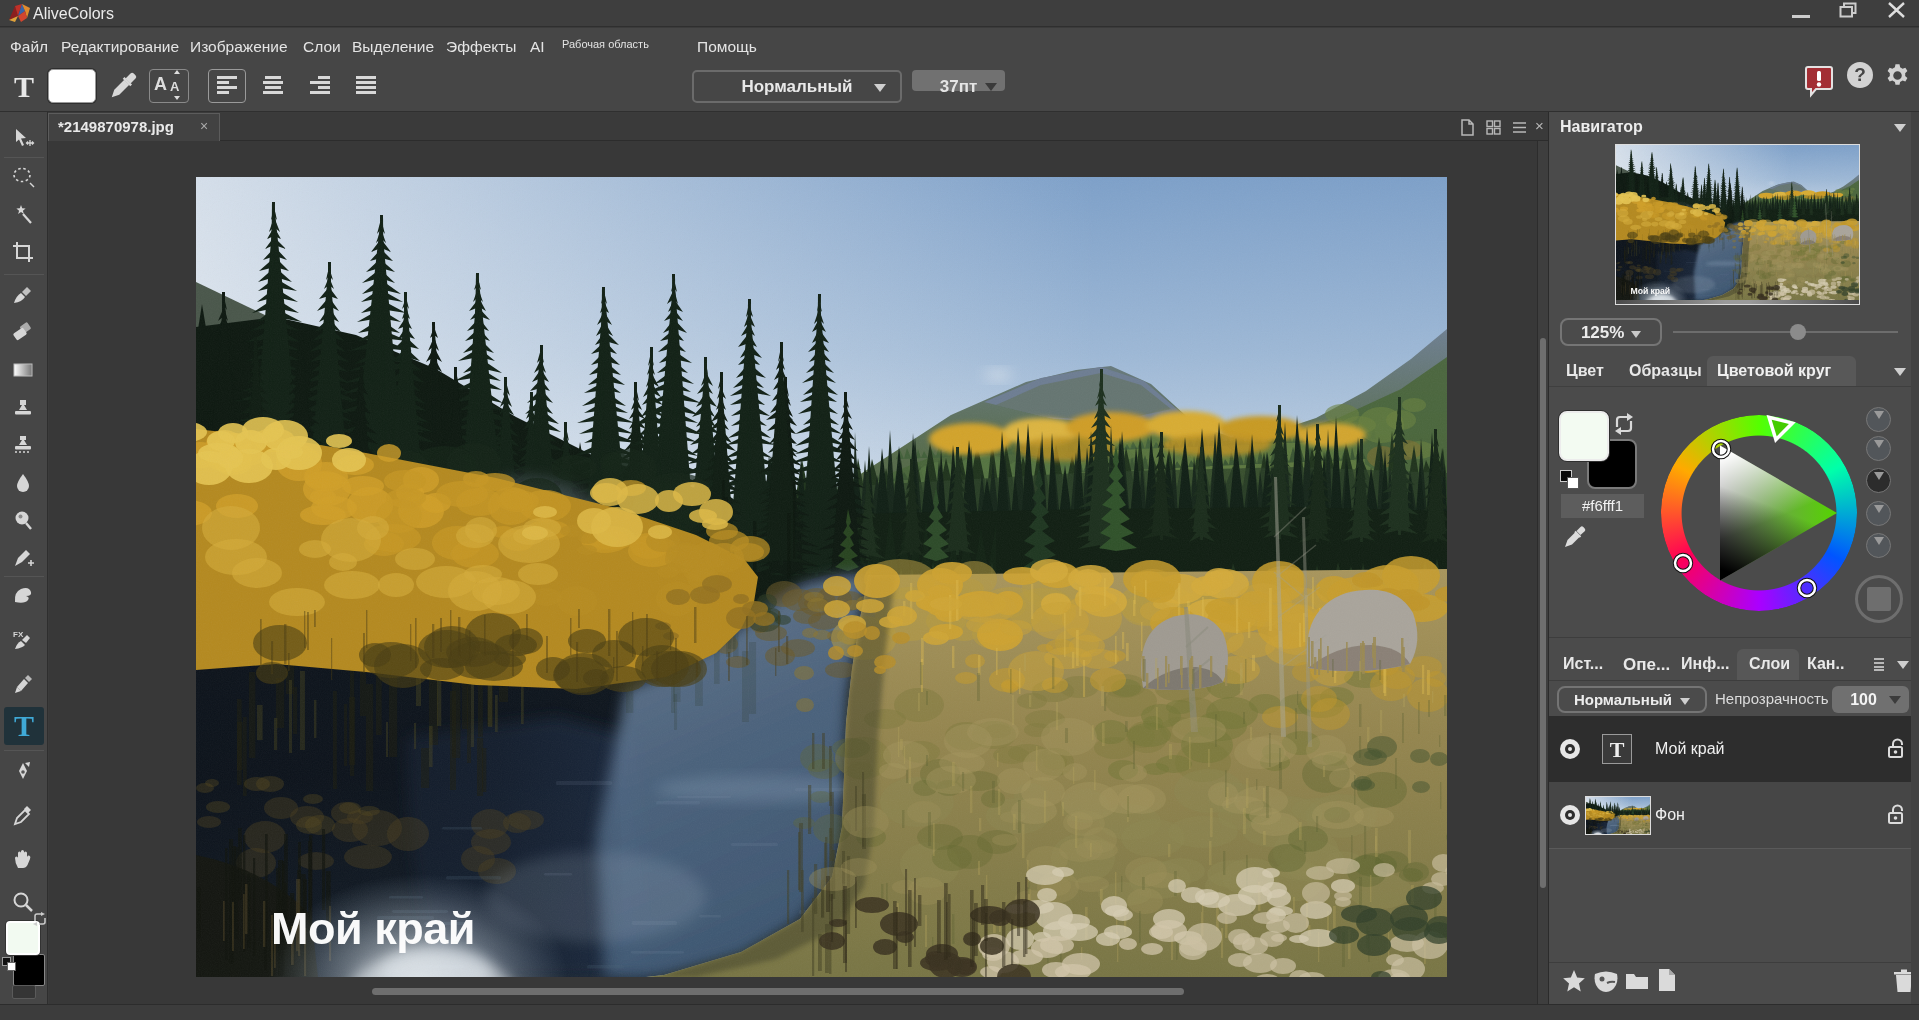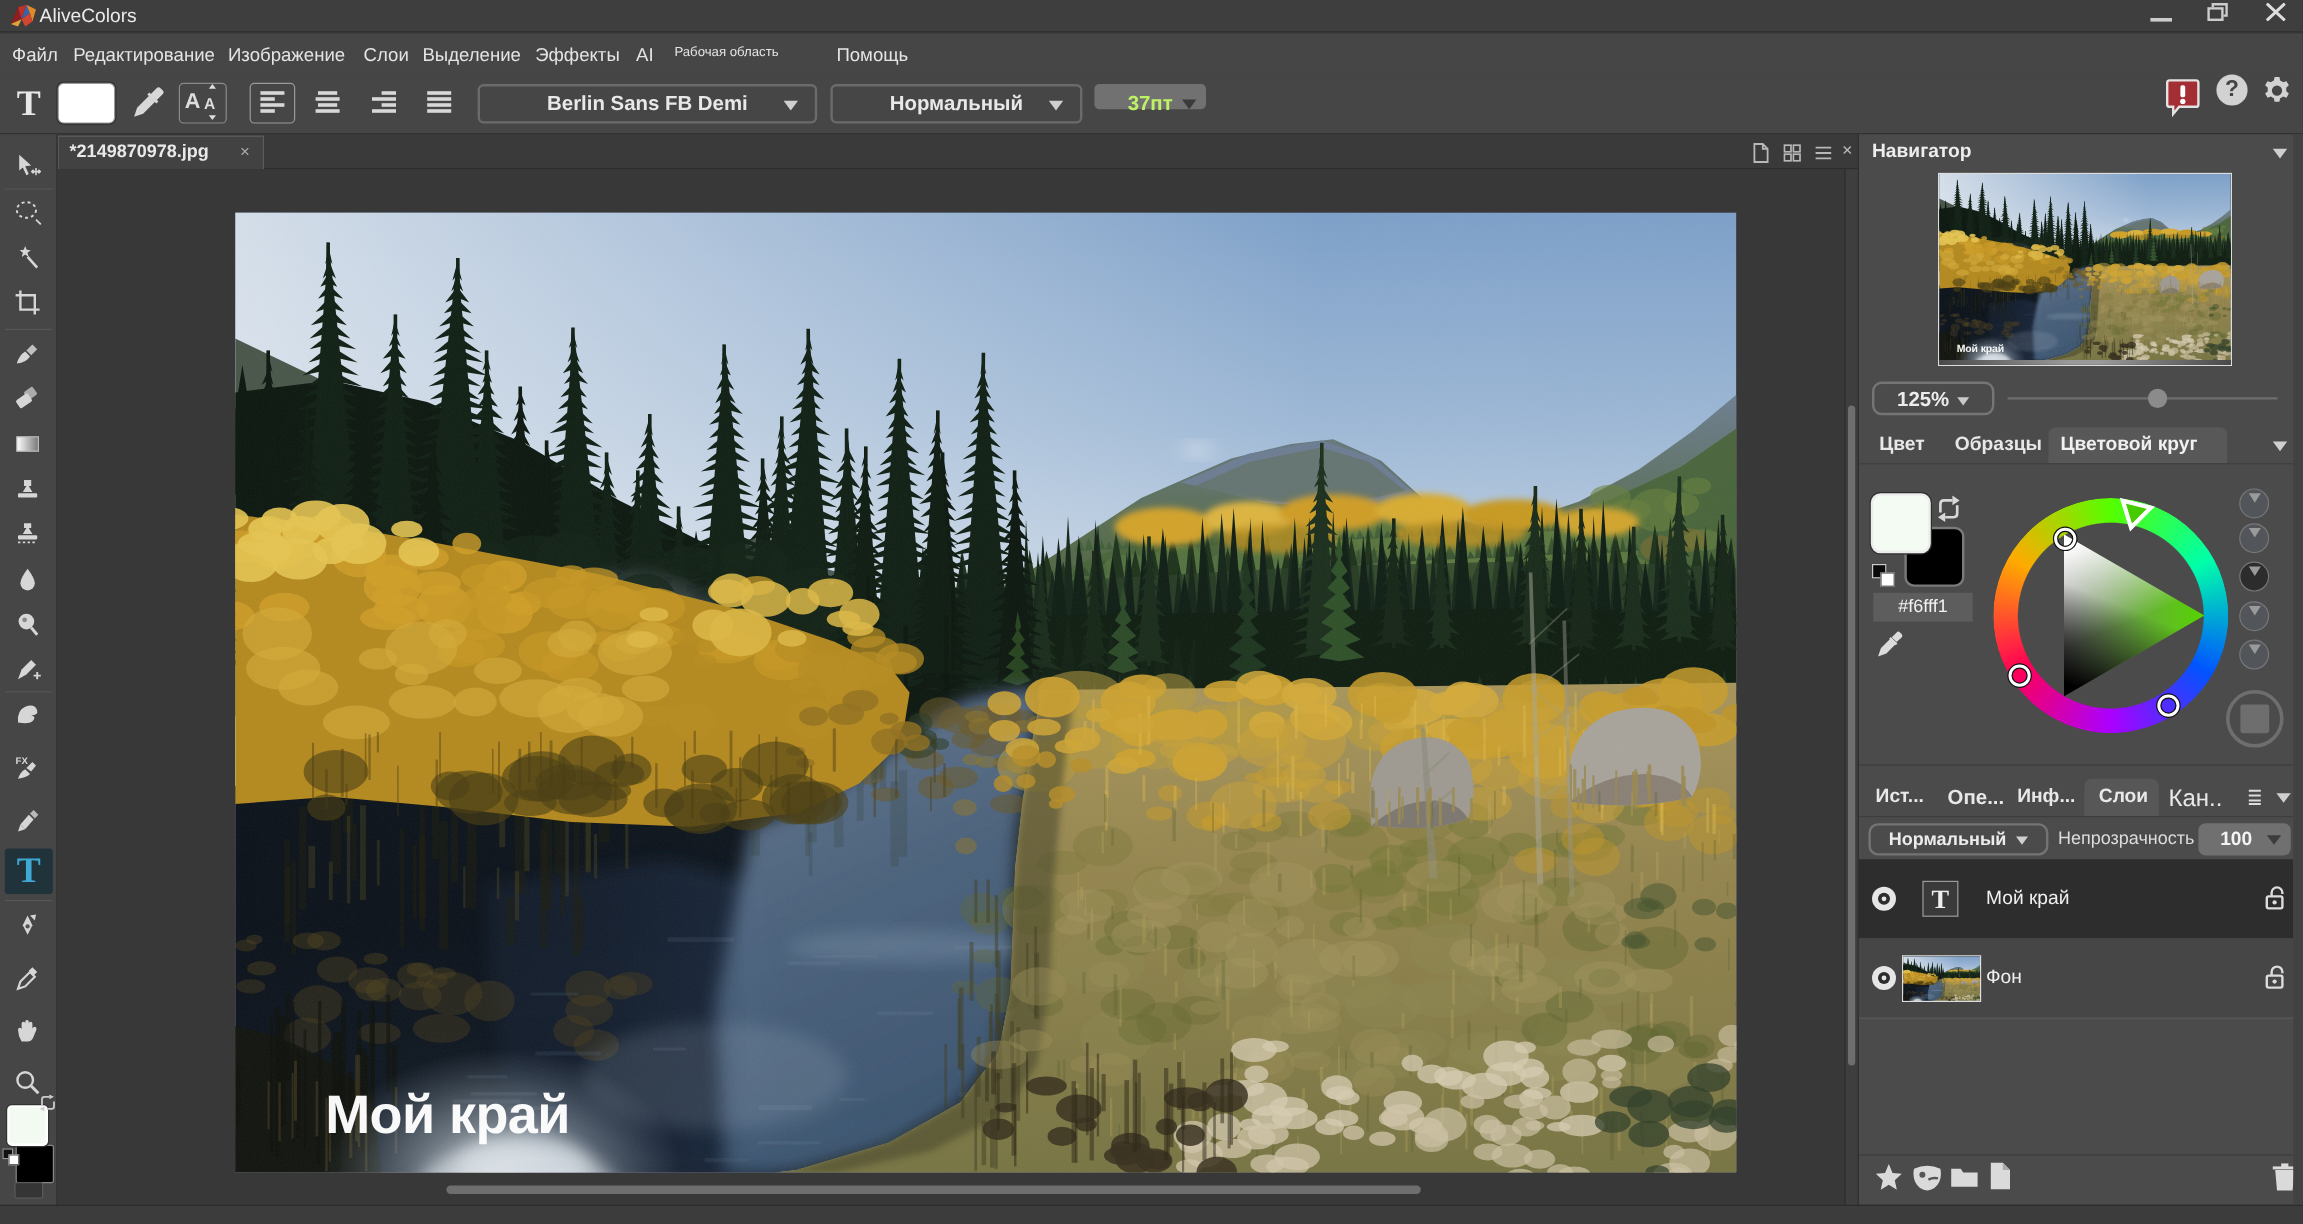--- a/index.html
+++ b/index.html
@@ -1498,23 +1498,22 @@
     <div class="abs" style="left:301px;top:3px;width:38px;height:34px;"></div>
     <div class="abs" style="left:318px;top:10px;width:12px;height:2.6px;background:#d8d8d8"></div>
     <div class="abs" style="left:310px;top:15px;width:20px;height:2.6px;background:#d8d8d8"></div>
     <div class="abs" style="left:318px;top:20px;width:12px;height:2.6px;background:#d8d8d8"></div>
     <div class="abs" style="left:310px;top:25px;width:20px;height:2.6px;background:#d8d8d8"></div>
     <div class="abs" style="left:347px;top:3px;width:38px;height:34px;"></div>
     <div class="abs" style="left:356px;top:10px;width:20px;height:2.6px;background:#d8d8d8"></div>
     <div class="abs" style="left:356px;top:15px;width:20px;height:2.6px;background:#d8d8d8"></div>
     <div class="abs" style="left:356px;top:20px;width:20px;height:2.6px;background:#d8d8d8"></div>
     <div class="abs" style="left:356px;top:25px;width:20px;height:2.6px;background:#d8d8d8"></div>
-    <div class="dd" style="left:398px;top:4px;width:283px;height:33px">Berlin Sans FB Demi<div class="caret" style="position:absolute;right:14px;top:12px"></div></div>
     <div class="dd" style="left:692px;top:4px;width:210px;height:33px">Нормальный<div class="caret" style="position:absolute;right:14px;top:12px"></div></div>
-    <div class="abs" style="left:912px;top:4px;width:93px;height:21px;background:#717171;border-radius:4px;color:#bef264;font-weight:bold;font-size:17px;line-height:33px;text-align:center">37пт<span class="caret" style="position:absolute;right:8px;top:13px;border-top-color:#3a3a3a"></span></div>
+    <div class="abs" style="left:912px;top:4px;width:93px;height:21px;background:#717171;border-radius:4px;color:#e5e5e5;font-weight:bold;font-size:17px;line-height:33px;text-align:center">37пт<span class="caret" style="position:absolute;right:8px;top:13px;border-top-color:#3a3a3a"></span></div>
     <svg class="abs" style="left:1804px;top:-3px" width="30" height="36" viewBox="0 0 30 36">
       <path d="M4,4 h22 a2,2 0 0 1 2,2 v18 a2,2 0 0 1 -2,2 h-14 l-5,6 v-6 h-3 a2,2 0 0 1 -2,-2 V6 a2,2 0 0 1 2,-2 Z" fill="#a32e34" stroke="#e4e2e2" stroke-width="2"></path>
       <rect x="13" y="8" width="4" height="10" rx="1.5" fill="#fff"></rect>
       <circle cx="15" cy="21.5" r="2.2" fill="#fff"></circle>
     </svg>
     <div class="abs" style="left:1847px;top:-4px;width:26px;height:26px;border-radius:50%;background:#d2d2d2;color:#454545;font-weight:bold;font-size:19px;text-align:center;line-height:26px">?</div>
     <svg class="abs" style="left:1884px;top:-4px" width="27" height="27" viewBox="0 0 24 24">
       <path fill="#d2d2d2" d="M12,8.2a3.8,3.8 0 1 0 0,7.6a3.8,3.8 0 1 0 0,-7.6M10.2,2h3.6l.5,2.6a7.6,7.6 0 0 1 2.2,1.3l2.5,-.9l1.8,3.1l-2,1.8a7.6,7.6 0 0 1 0,2.5l2,1.8l-1.8,3.1l-2.5,-.9a7.6,7.6 0 0 1 -2.2,1.3l-.5,2.6h-3.6l-.5,-2.6a7.6,7.6 0 0 1 -2.2,-1.3l-2.5,.9l-1.8,-3.1l2,-1.8a7.6,7.6 0 0 1 0,-2.5l-2,-1.8l1.8,-3.1l2.5,.9a7.6,7.6 0 0 1 2.2,-1.3Z"></path>
     </svg>
   </div>
@@ -1713,21 +1712,21 @@
     <div class="abs" style="left:317px;top:421px;width:25px;height:25px;border-radius:50%;background:#52565a;border:1px solid #777"></div>
     <div class="abs" style="left:325px;top:425px;width:0;height:0;border-left:5px solid transparent;border-right:5px solid transparent;border-top:8px solid #9a9a9a"></div>
     <div class="abs" style="left:306px;top:463px;width:48px;height:48px;border-radius:50%;border:3px solid #6e6e6e"></div>
     <div class="abs" style="left:318px;top:475px;width:24px;height:24px;background:#6e6e6e;border-radius:2px"></div>
     <div class="abs" style="left:0px;top:525px;width:371px;height:1px;background:#3d3d3d"></div>
     <div class="abs" style="left:188px;top:537px;width:62px;height:31px;background:#575757;border-radius:6px 6px 0 0"></div>
     <div class="abs" style="left:14px;top:543px;font-size:16px;font-weight:bold;color:#e8e8e8">Ист...</div>
     <div class="abs" style="left:74px;top:543px;font-size:17px;font-weight:bold;color:#e8e8e8">Опе...</div>
     <div class="abs" style="left:132px;top:543px;font-size:16px;font-weight:bold;color:#e8e8e8">Инф...</div>
     <div class="abs" style="left:200px;top:543px;font-size:16px;font-weight:bold;color:#e8e8e8">Слои</div>
-    <div class="abs" style="left:258px;top:543px;font-size:20px;font-weight:normal;color:#e8e8e8">Кан..</div>
+    <div class="abs" style="left:258px;top:543px;font-size:16px;font-weight:bold;color:#e8e8e8">Кан..</div>
     <svg class="abs" style="left:324px;top:545px" width="16" height="14" viewBox="0 0 16 14">
       <path d="M1,2 h10 M1,6 h10 M1,10 h10 M1,13 h10" stroke="#ddd" stroke-width="1.7"></path>
     </svg>
     <div class="caret abs" style="left:348px;top:549px"></div>
     <div class="abs" style="left:0px;top:568px;width:371px;height:1px;background:#3d3d3d"></div>
     <div class="abs" style="left:8px;top:574px;width:150px;height:27px;border:2px solid #747474;border-radius:8px;color:#ececec;font-weight:bold;font-size:15px;text-align:center;line-height:24px">Нормальный <span class="caret" style="display:inline-block;border-left-width:5px;border-right-width:5px;border-top-width:7px;margin-left:4px"></span></div>
     <div class="abs" style="left:166px;top:578px;font-size:15px;color:#dcdcdc">Непрозрачность</div>
     <div class="abs" style="left:283px;top:574px;width:77px;height:27px;background:#707070;border-radius:6px;color:#f4f4f4;font-weight:bold;font-size:16px;text-align:center;line-height:27px"><span style="margin-right:14px">100</span><span class="caret" style="position:absolute;right:8px;top:10px;border-top-color:#3c3c3c"></span></div>
     <div class="abs" style="left:0px;top:604px;width:362px;height:66px;background:#2d2d2d"></div>
     <div class="abs" style="left:0px;top:670px;width:362px;height:66px;background:#464646"></div>

